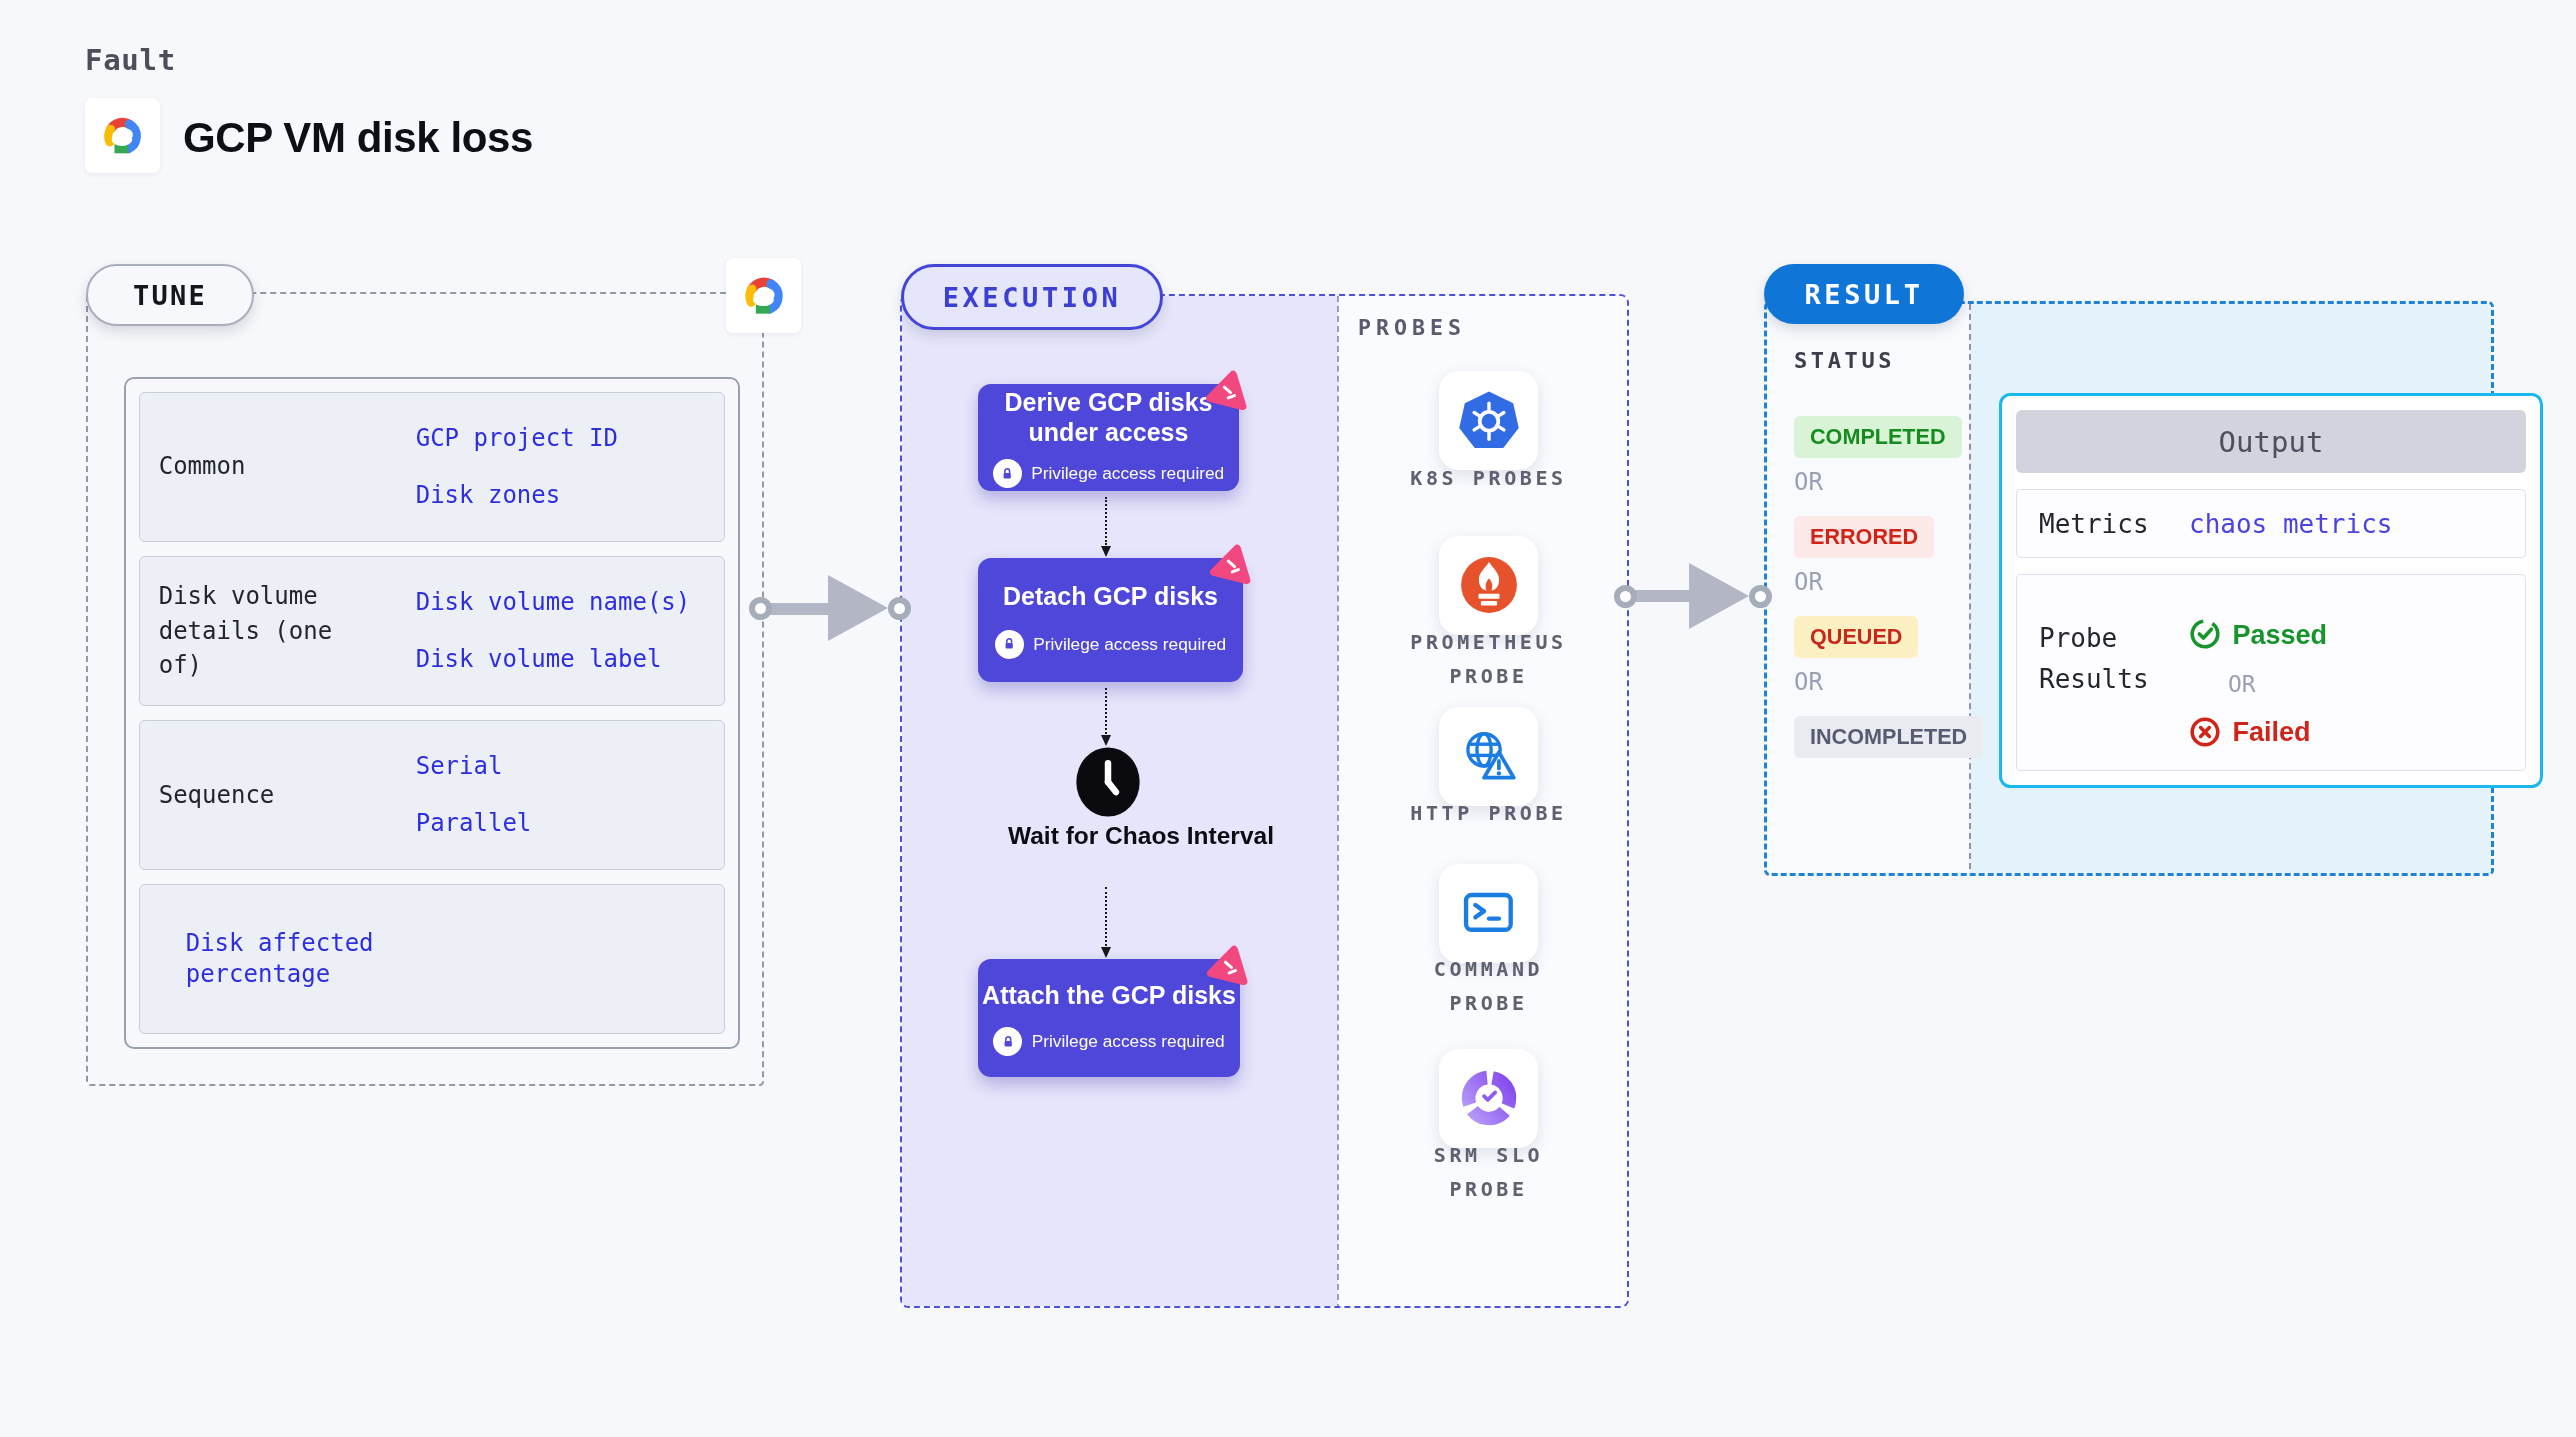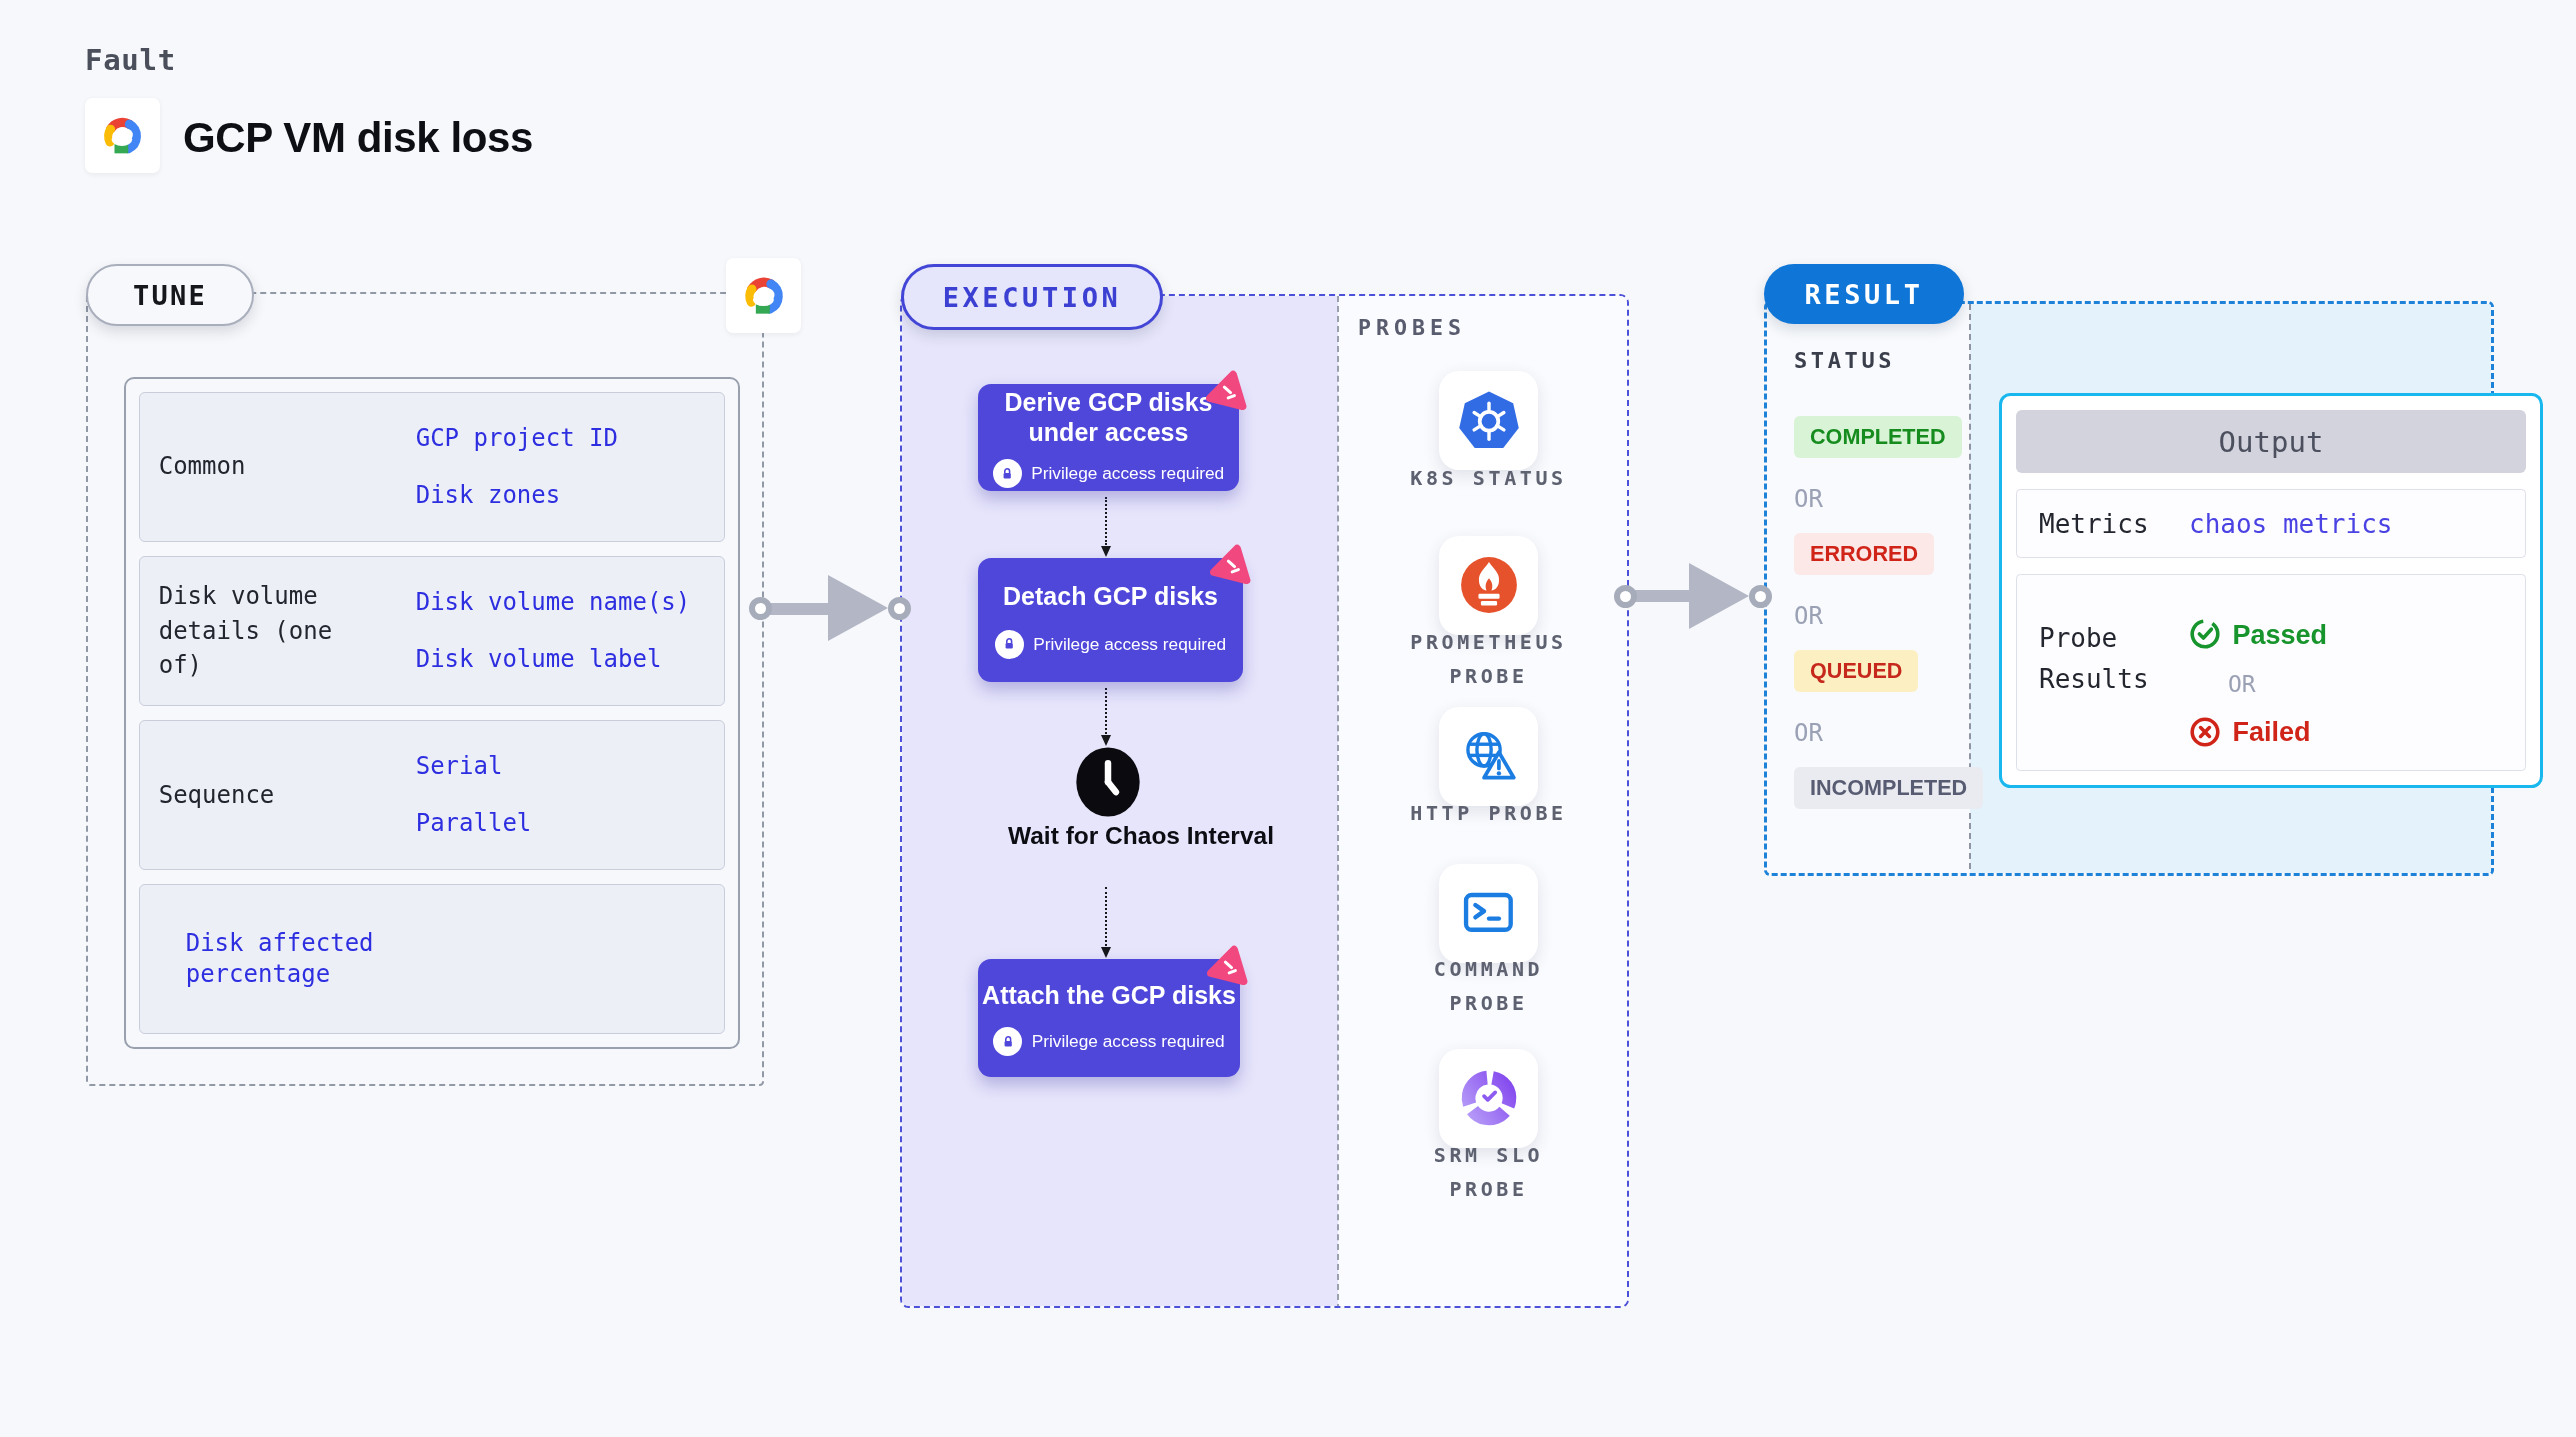--- a/index.html
+++ b/index.html
@@ -76,21 +76,21 @@
                letter-spacing:3.6px;line-height:1.7;z-index:3;}
 
   
   .result-box{left:1764px;top:301px;width:730px;height:575px;border:3.6px dashed #1e82d9;border-radius:5.8px;
               box-sizing:border-box;overflow:hidden;background:#f8fafd;}
   .result-cyan{left:203px;top:0;width:527px;height:575px;background:#e3f2fb;}
   .result-divider{left:202px;top:0;width:0;height:575px;border-left:2.2px dashed #8e94a2;}
   .status-col{left:1794px;top:348px;width:180px;z-index:3;display:flex;flex-direction:column;align-items:flex-start;}
   .status-title{font-size:22px;font-weight:700;color:#3b3f4c;letter-spacing:3.6px;margin-bottom:43px;}
   .badge{font-family:"Liberation Sans",sans-serif;font-size:21.6px;font-weight:700;border-radius:5.8px;
-         padding:8px 16px;margin-bottom:27px;}
+         padding:8px 16px;margin-bottom:10px;}
   .b-completed{background:#d9f3d7;color:#178c1e;}
   .b-errored{background:#fce8e7;color:#d02418;}
   .b-queued{background:#fcf0c3;color:#c6281c;}
   .b-incompleted{background:#eaeaf1;color:#585c72;}
   .or{font-family:"DejaVu Sans Mono",monospace;font-size:24px;color:#9ba1b5;margin-bottom:20px;}
 
   .output-card{left:1999px;top:393px;width:544px;height:395px;background:#ffffff;border:3.6px solid #18b7ee;
                border-radius:11.5px;box-sizing:border-box;padding:14.4px;display:flex;flex-direction:column;
                gap:16px;z-index:3;}
   .output-header{background:#d3d3dd;border-radius:5.8px;height:63px;flex:0 0 auto;display:flex;align-items:center;
@@ -276,21 +276,21 @@
           <line x1="50" y1="35" x2="50" y2="23"></line>
           <line x1="63" y1="45" x2="74" y2="38"></line>
           <line x1="63" y1="59" x2="74" y2="66"></line>
           <line x1="50" y1="69" x2="50" y2="81"></line>
           <line x1="37" y1="59" x2="26" y2="66"></line>
           <line x1="37" y1="45" x2="26" y2="38"></line>
         </g>
       </svg>
     </span>
   </div>
-  <div class="abs mono probe-label" style="top:461px;">K8S STATUS</div>
+  <div class="abs mono probe-label" style="top:461px;">K8S PROBES</div>
 
   <div class="abs probe-tile" style="top:536px;">
     <span>
       <svg width="62" height="62" viewBox="0 0 100 100">
         <circle cx="50" cy="50" r="45" fill="#e6522c"></circle>
         <path d="M50 13 C58 25 68 31 66 45 C65 54 59 58 54 59 C57 51 55 45 50 39 C45 45 43 51 46 59 C41 58 35 54 34 45 C32 31 42 25 50 13 Z" fill="#ffffff"></path>
         <rect x="33" y="64" width="34" height="8" rx="2" fill="#ffffff"></rect>
         <rect x="37" y="76" width="26" height="7" rx="2" fill="#ffffff"></rect>
       </svg>
     </span>

